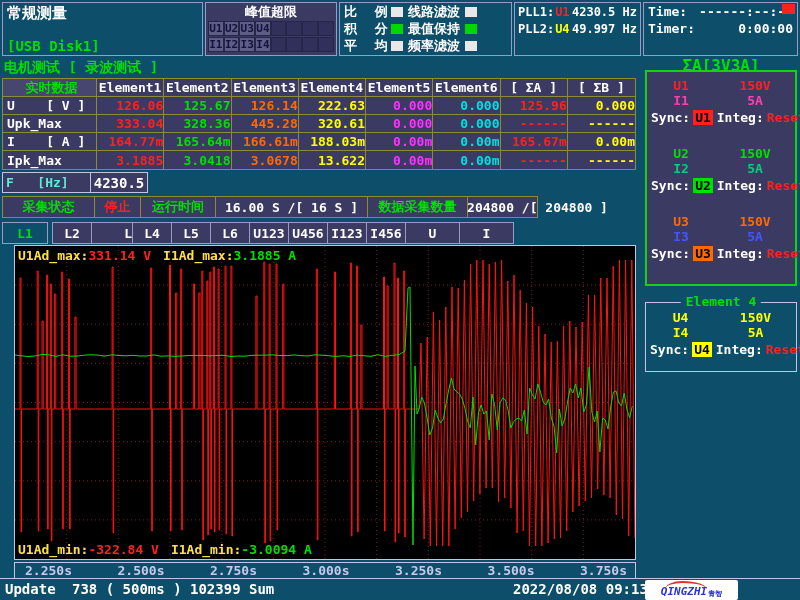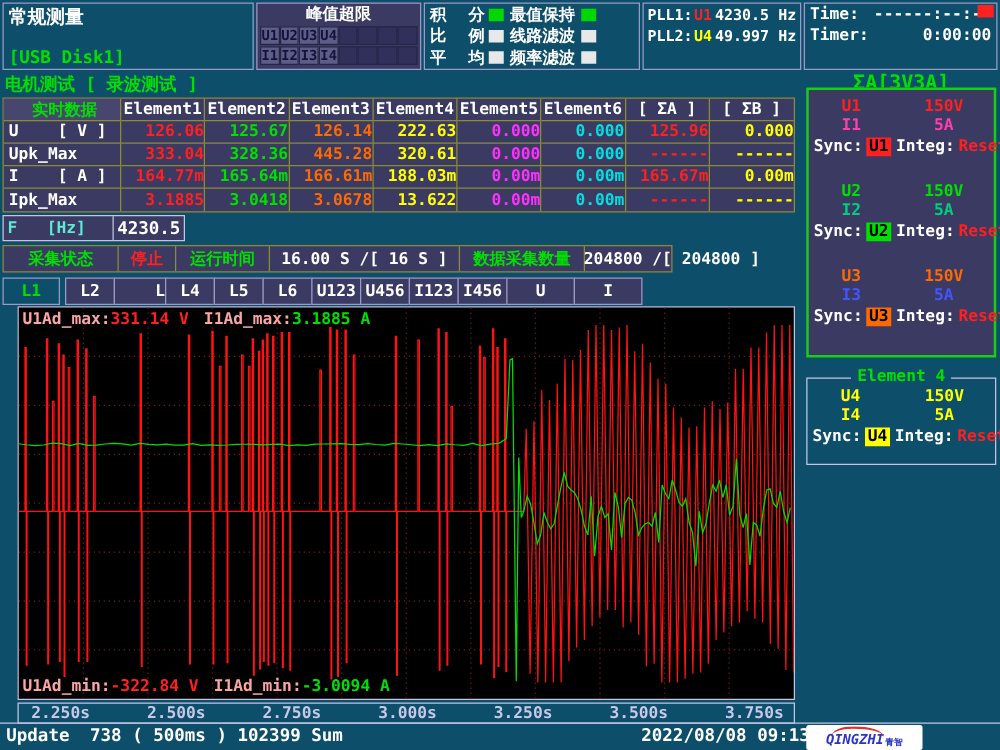--- a/index.html
+++ b/index.html
@@ -60,21 +60,21 @@
   .tab{box-sizing:border-box;border:1px solid #9a9ac8;background:#3a3a62;color:#fff;font-size:13px;
        display:flex;align-items:center;justify-content:center;margin-left:-1px;cursor:pointer;}
   .tab.active{background:#0d4e6a;color:#00e000;margin-right:5px;margin-left:0;}
   
   .scope{position:absolute;left:14px;top:245px;width:622px;height:315px;background:#000;
          border:1px solid #c3c3e3;box-sizing:border-box;}
   .scope svg{position:absolute;left:0;top:0;}
   .wave-lbl{position:absolute;left:3px;display:flex;font-size:13px;white-space:pre;}
   .wave-lbl.top{top:2px;}
   .wave-lbl.bot{bottom:2px;}
-  .wlab{color:#fca5a5;text-align:right;}
+  .wlab{color:#fde047;text-align:right;}
   .vred{color:#ff2020;}
   .vgreen{color:#00e000;}
   .wgap{width:12px;}
   
   .xaxis{position:absolute;left:14px;top:562px;width:622px;height:17px;border:1px solid #c3c3e3;box-sizing:border-box;
          display:flex;justify-content:space-between;align-items:center;padding:0 8px 0 10px;
          color:#c8c8ea;font-size:13px;}
   
   .sigma-title{position:absolute;left:645px;top:56px;width:152px;text-align:center;color:#00e000;font-size:16px;}
   .sigma{position:absolute;left:645px;top:70px;width:152px;height:216px;border:2px solid #16d016;
@@ -136,30 +136,30 @@
           <div class="pk-cell"></div>
           <div class="pk-cell"></div>
           <div class="pk-cell"></div>
           <div class="pk-cell"></div>
         </div>
       </div>
   </div>
 
   <div class="box b3" id="indicators">
       <div class="ind-row">
+        <span class="ind-prefix">比 例</span>
+        <span class="sq"></span>
+        <span class="ind-label">线路滤波</span>
+        <span class="sq"></span>
+      </div>
+      <div class="ind-row">
         <span class="ind-prefix">积 分</span>
         <span class="sq on"></span>
         <span class="ind-label">最值保持</span>
         <span class="sq on"></span>
-      </div>
-      <div class="ind-row">
-        <span class="ind-prefix">比 例</span>
-        <span class="sq"></span>
-        <span class="ind-label">线路滤波</span>
-        <span class="sq"></span>
       </div>
       <div class="ind-row">
         <span class="ind-prefix">平 均</span>
         <span class="sq"></span>
         <span class="ind-label">频率滤波</span>
         <span class="sq"></span>
       </div>
     </div>
 
   <div class="box b4">

